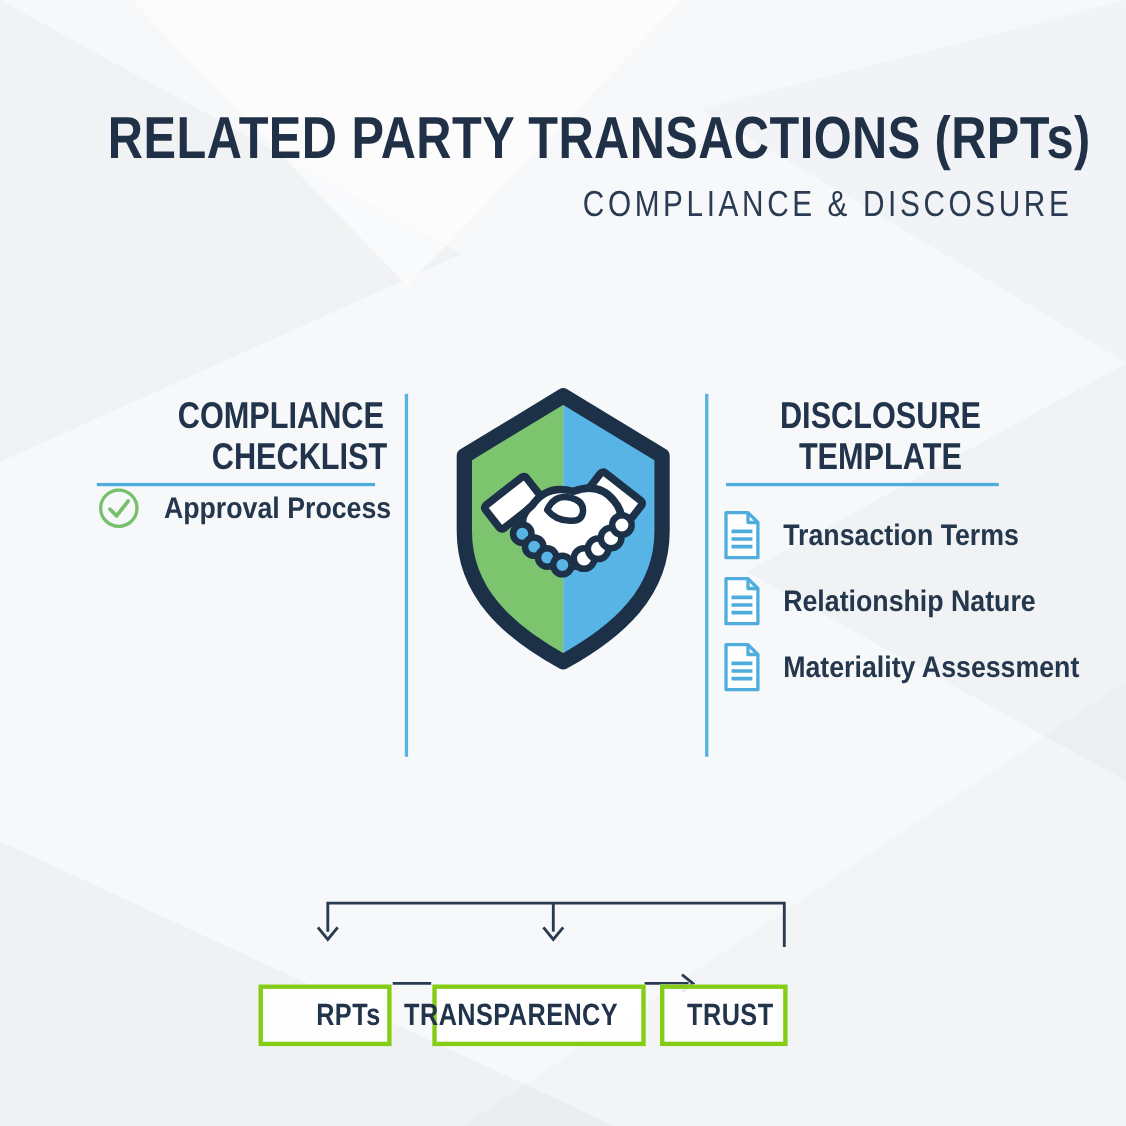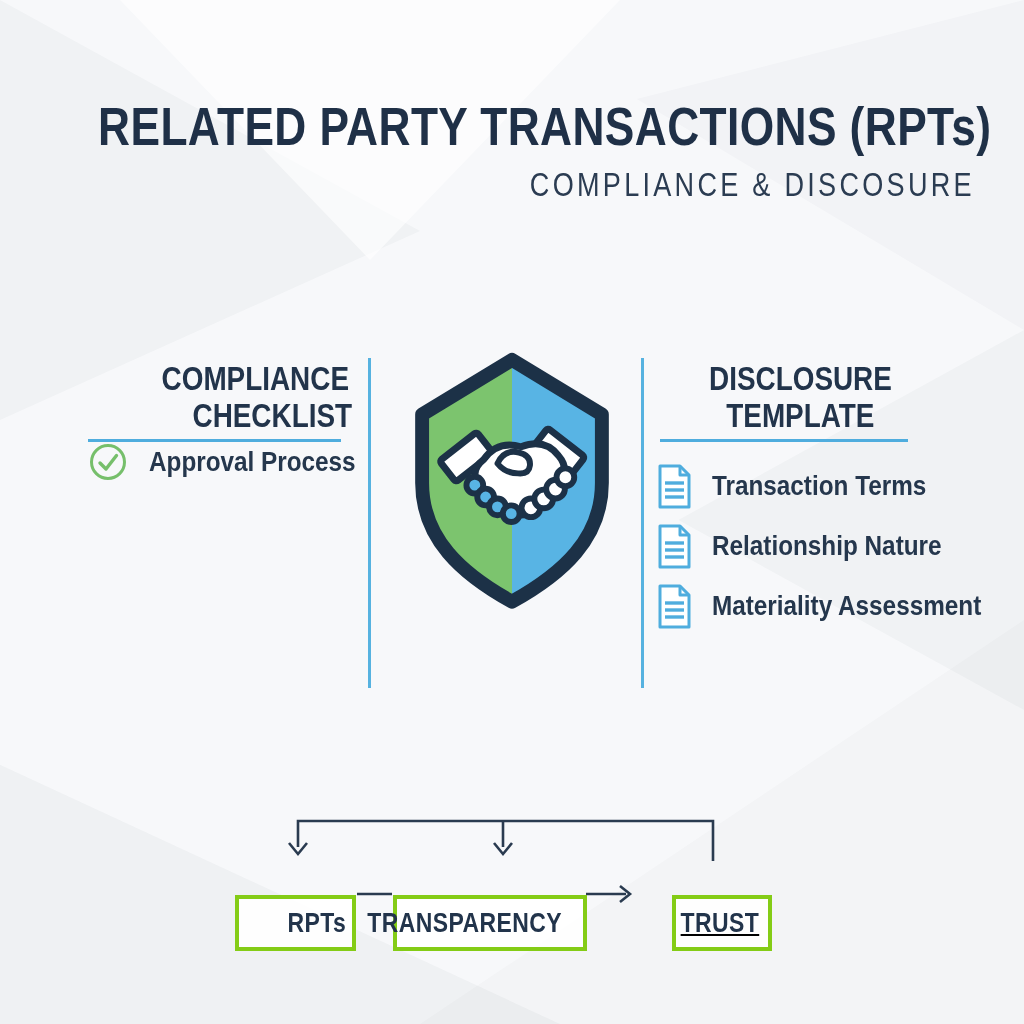--- a/index.html
+++ b/index.html
@@ -43,21 +43,21 @@
   .flow-svg{position:absolute;left:0;top:0;width:1024px;height:1024px;pointer-events:none;}
   .flow-node{
     position:absolute;top:864px;height:56px;border:4px solid #84cc16;
     background:rgba(255,255,255,0.9);display:flex;align-items:center;justify-content:flex-end;
     box-sizing:border-box;
     margin-top:31px;
   }
   .flow-label{font-size:28px;font-weight:800;color:#22344b;letter-spacing:0.5px;}
   .node-rpts{left:235px;width:121px;}
   .node-transparency{left:393px;width:194px;}
-  .node-trust{left:672px;width:100px;text-decoration:underline;}
+  .node-trust{left:600px;width:116px;}
 </style>
 </head>
 <body>
 
 <div class="canvas">
 
   <div class="facet f1"></div>
   <div class="facet f2"></div>
   <div class="facet f3"></div>
   <div class="facet f4"></div>

